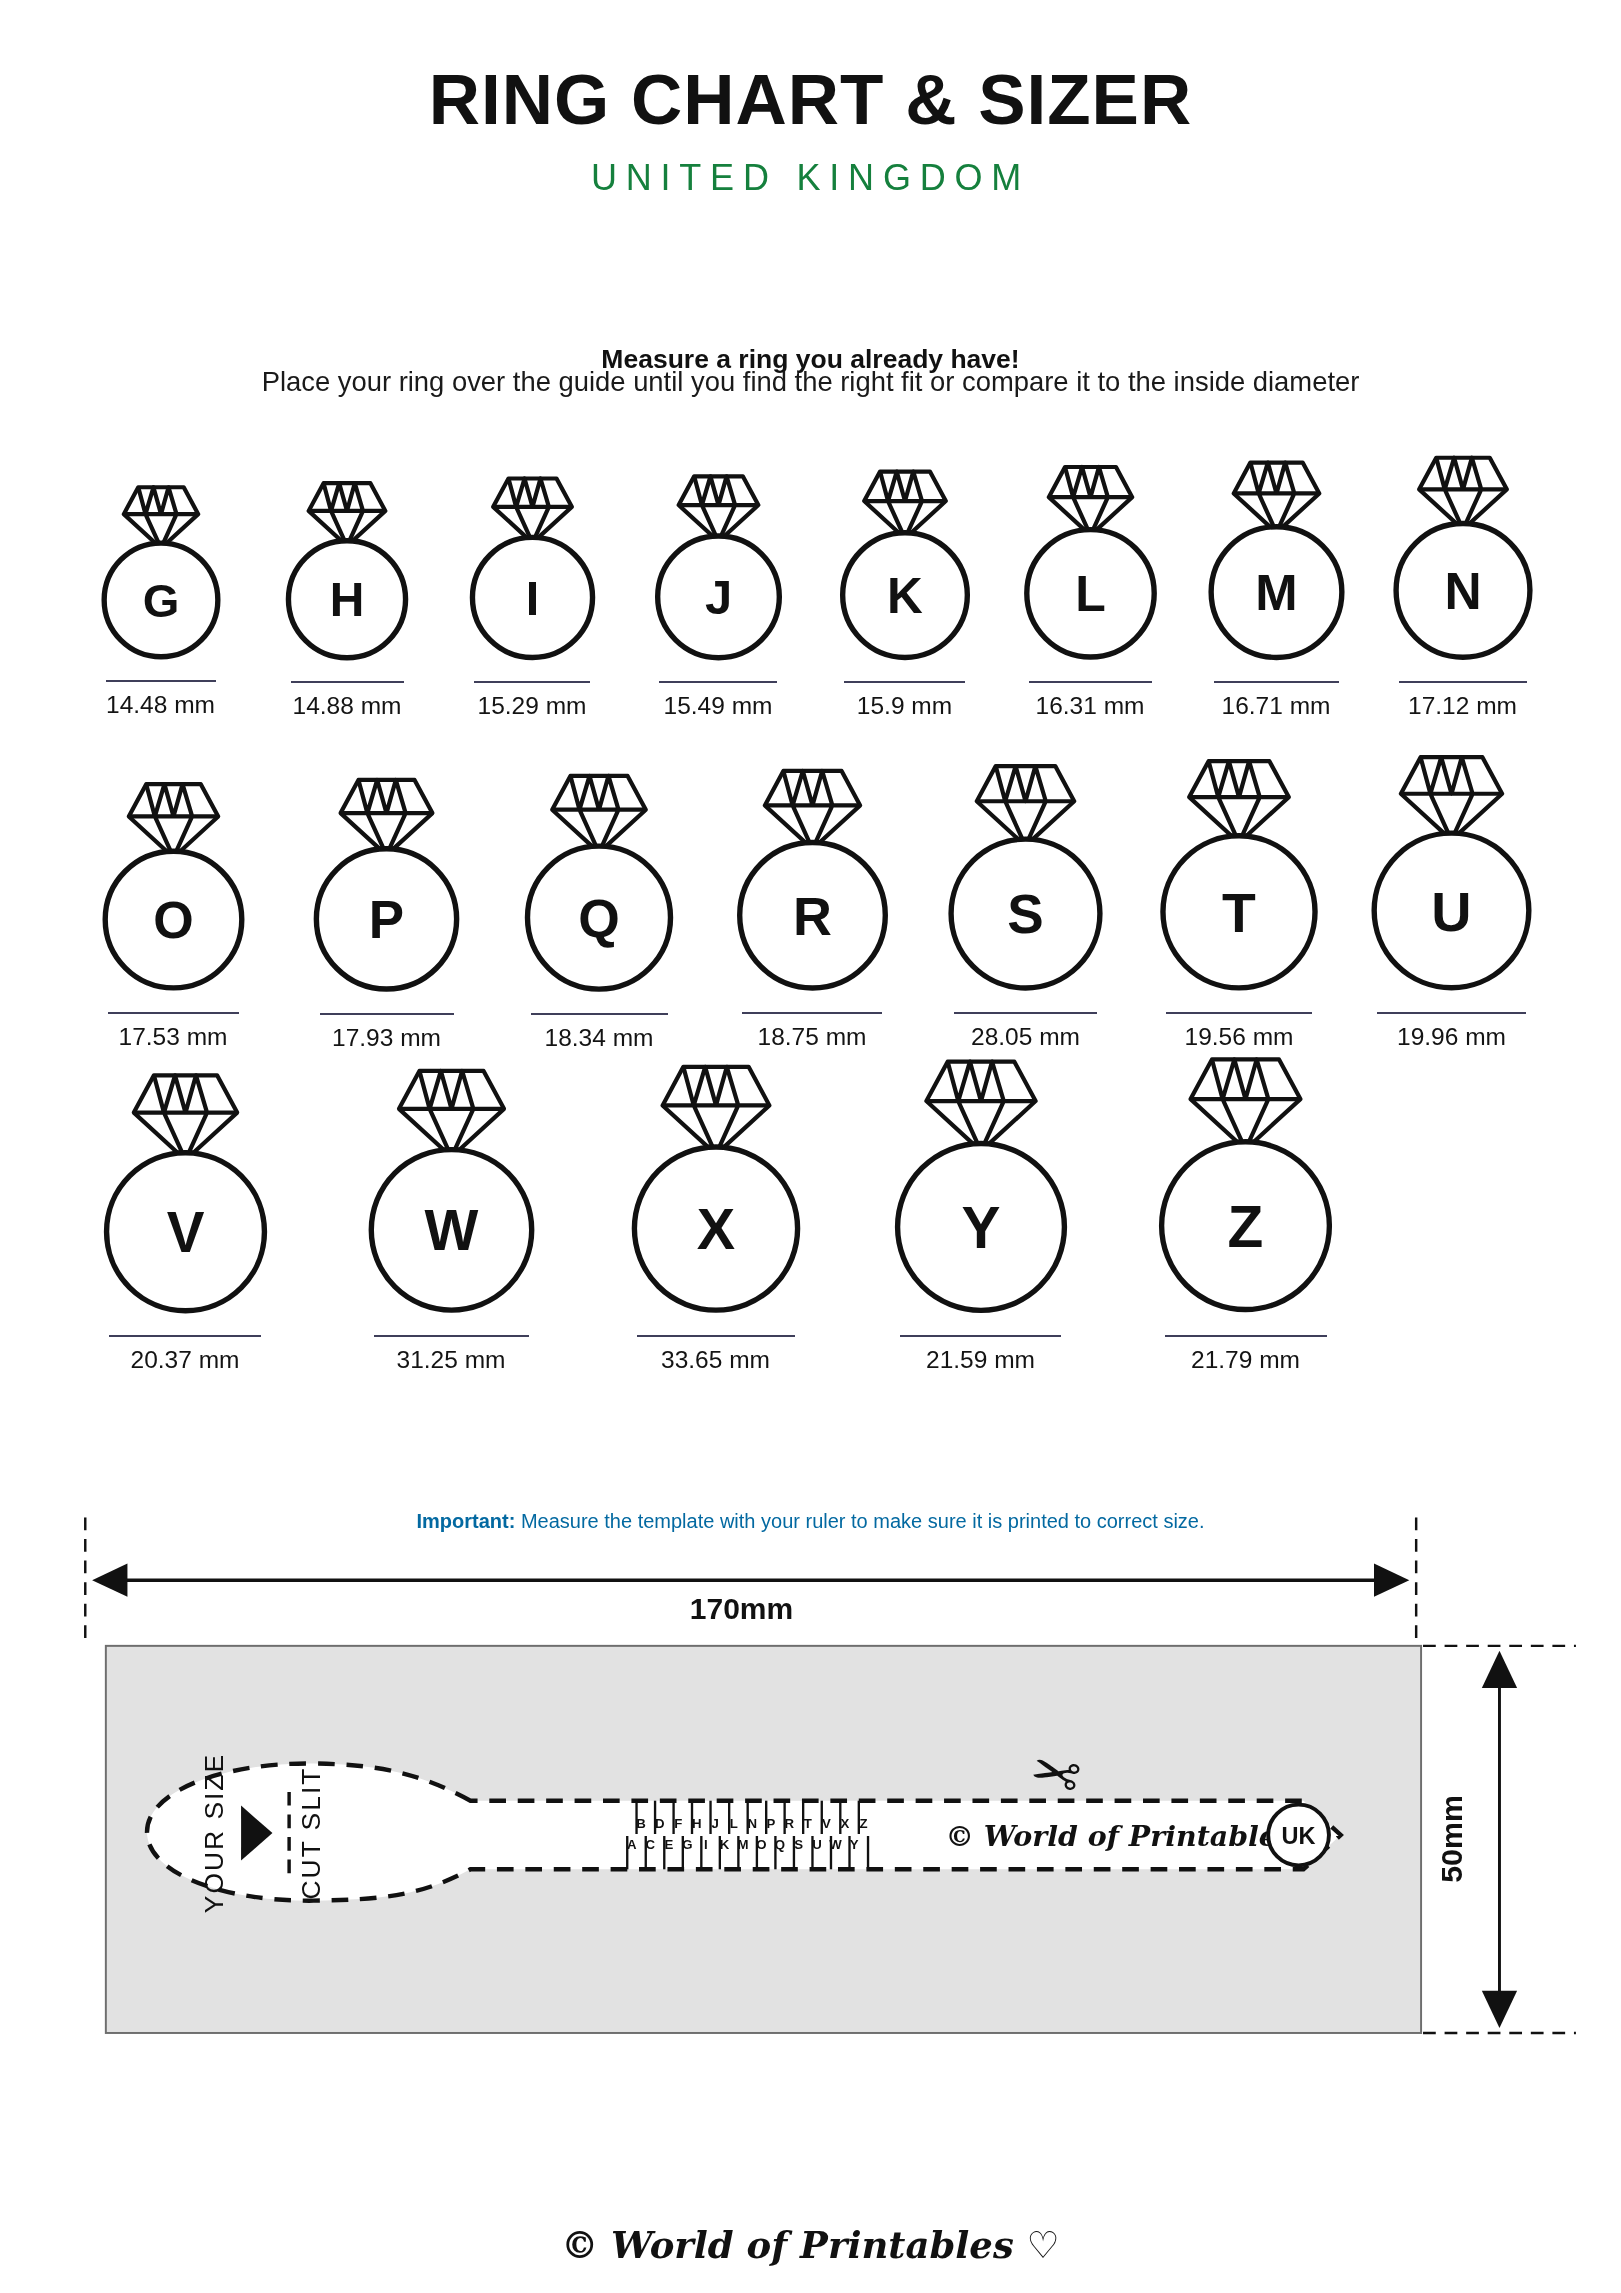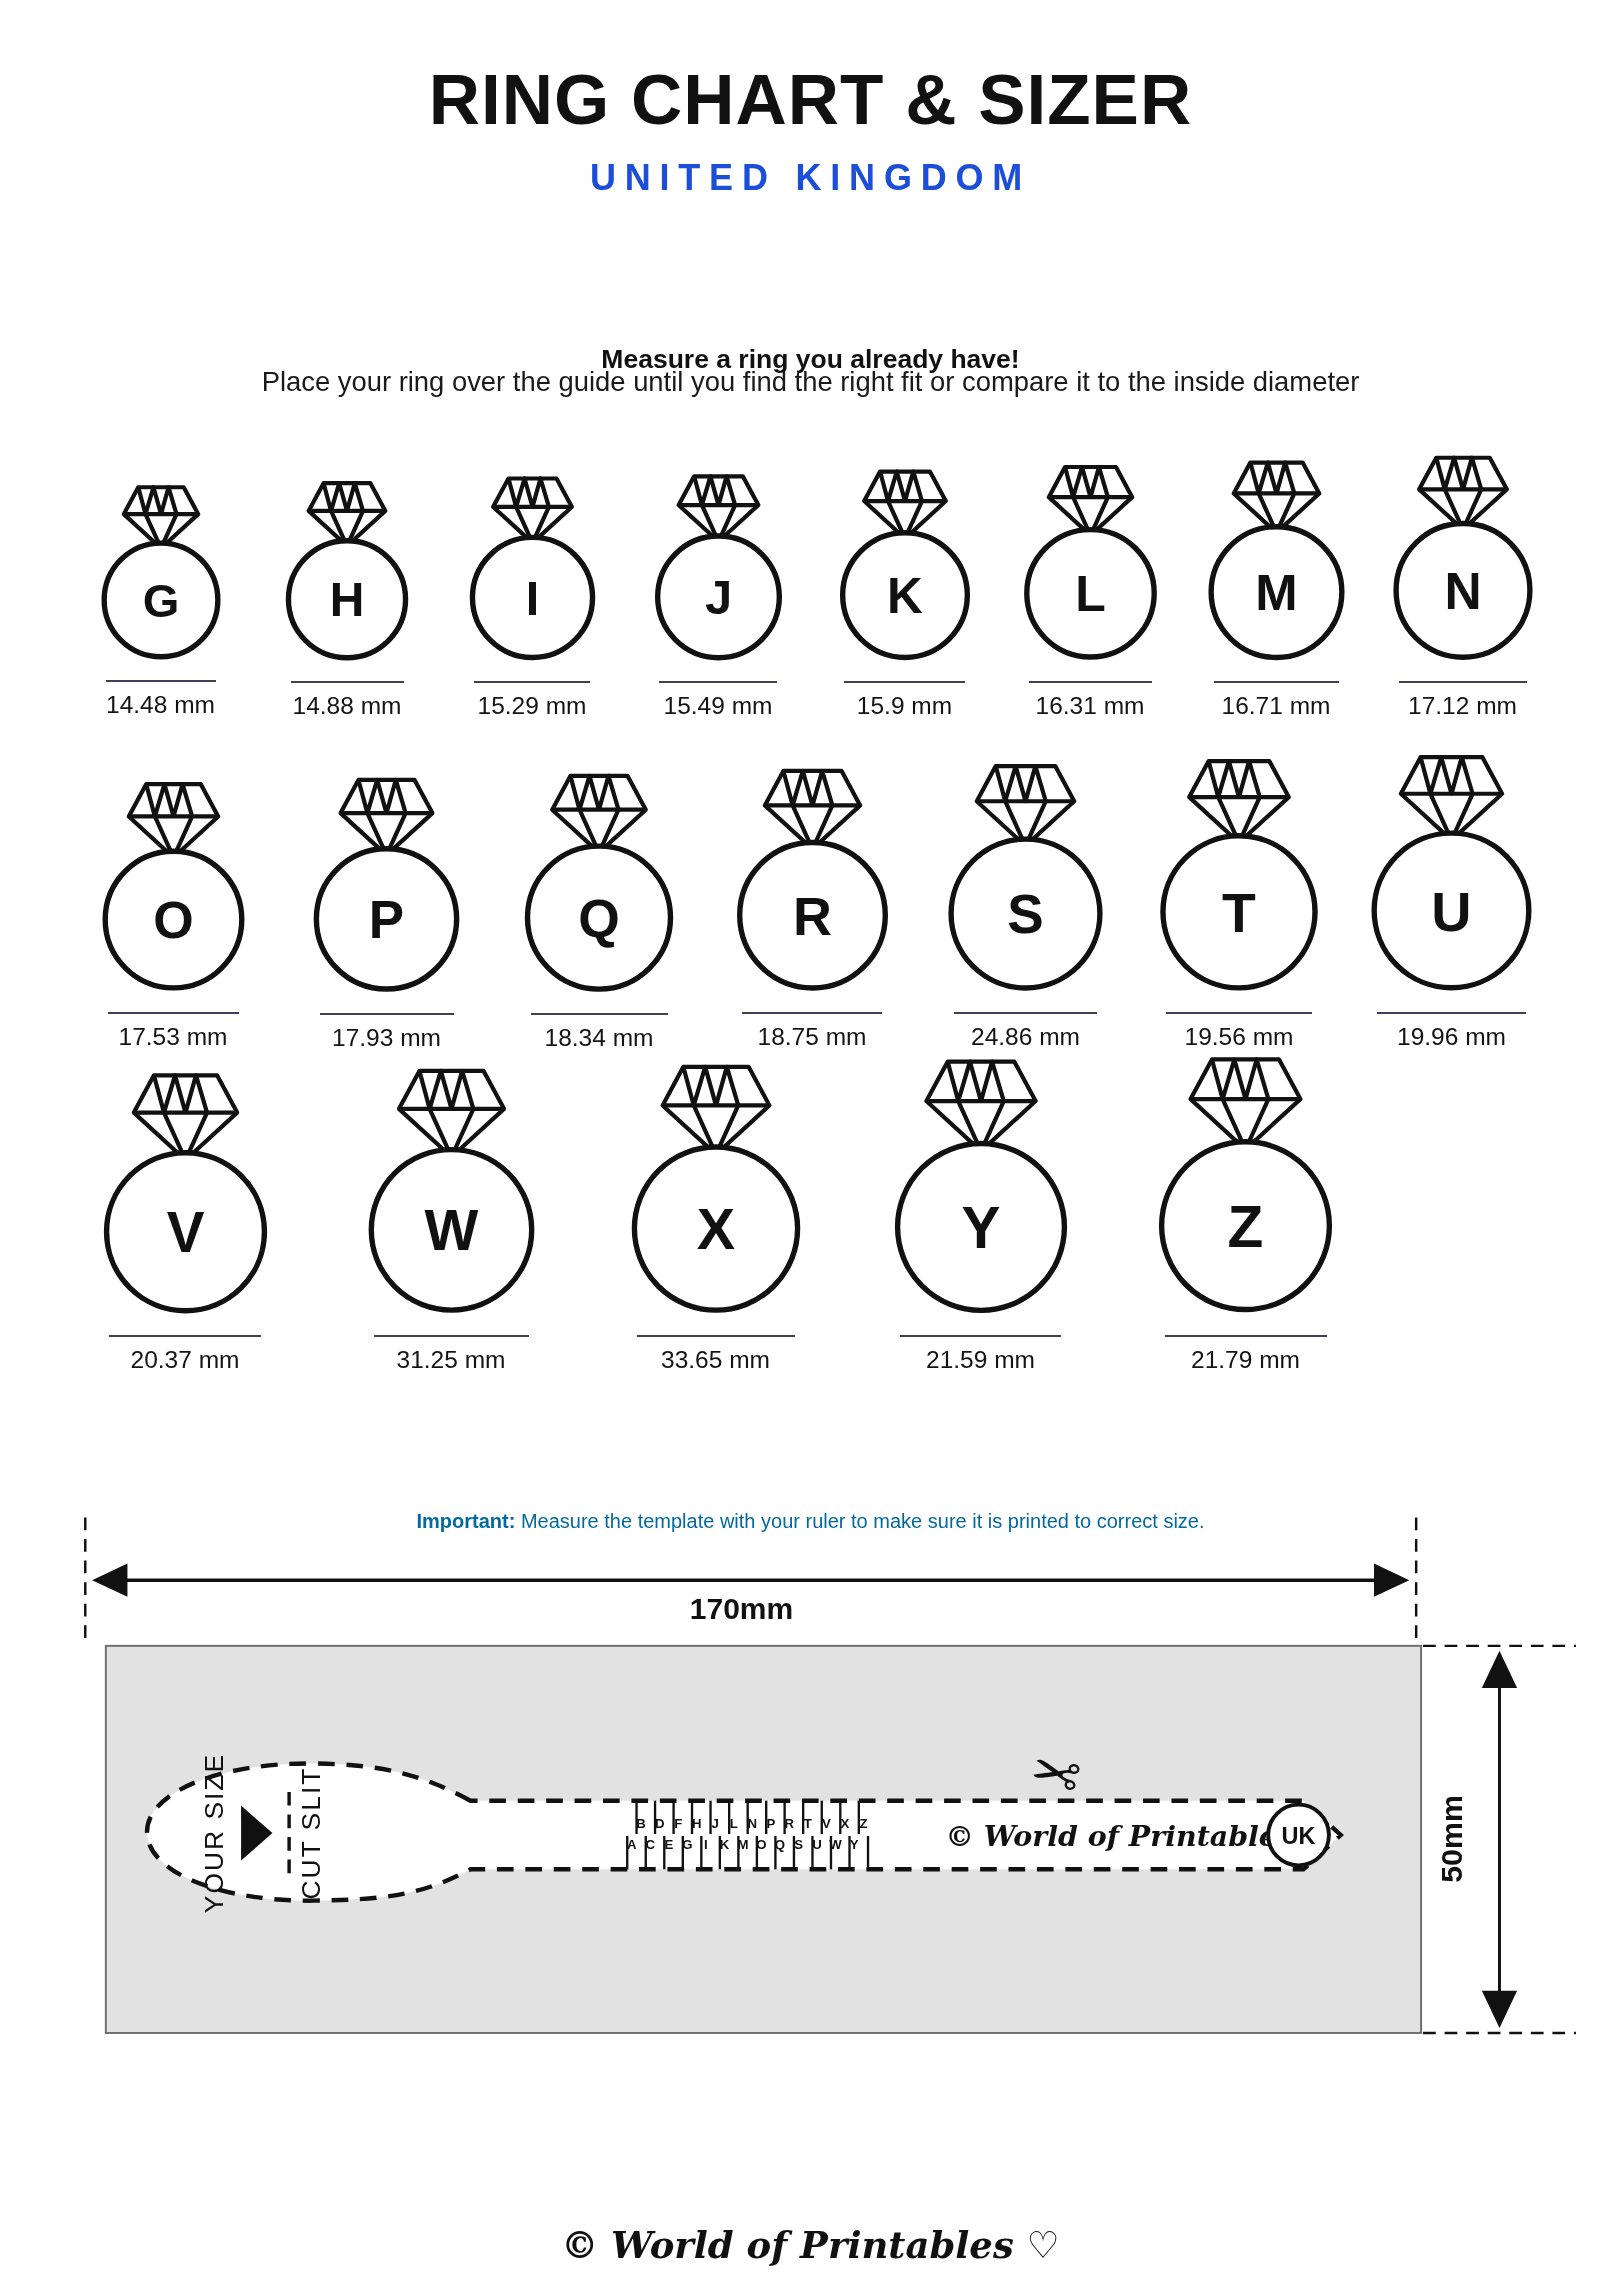--- a/index.html
+++ b/index.html
@@ -3,21 +3,21 @@
 <meta charset="utf-8">
 <style>
   html,body{margin:0;padding:0;background:#fff;}
   #page{
     position:relative;width:1621px;height:2294px;margin:12px auto;background:#fff;
     font-family:"Liberation Sans","DejaVu Sans",sans-serif;color:#111;overflow:hidden;
   }
   .abs{position:absolute;}
   .ctr{left:0;width:1621px;text-align:center;}
   #title{top:47px;font-size:71px;font-weight:800;letter-spacing:1px;}
-  #subtitle{top:145px;font-size:36px;font-weight:700;letter-spacing:8.8px;color:#1d4ed8;}
+  #subtitle{top:145px;font-size:36px;font-weight:400;letter-spacing:8.8px;color:#15803d;}
   #intro-bold{top:332px;font-size:26.5px;font-weight:700;}
   #intro-text{top:354px;font-size:27.4px;color:#1a1a1a;}
   .ring-col{position:absolute;display:flex;flex-direction:column;align-items:center;}
   .ring-underline{height:2.9px;background:#3f3f5a;margin-top:19.6px;}
   .ring-mm{margin-top:8.8px;font-size:24.5px;color:#141414;white-space:nowrap;}
   #important-line{top:1498px;font-size:20px;color:#0369a1;}
   #important-line b{font-weight:700;}
   #w-label{top:1580px;left:76px;width:1331px;text-align:center;font-size:30px;font-weight:700;}
   #sizer-svg{top:1470px;left:0;}
   #footer-bold{top:2123px;font-size:29px;font-weight:700;}
@@ -183,21 +183,21 @@
       <div class="ring-col" style="left:923px;top:750px;width:205px">
         <svg width="163" height="230" viewBox="0 0 120 170">
           <g stroke="#111" fill="none" stroke-width="3.11" stroke-linejoin="round">
             <path d="M38 3 L82 3 L96 29 L60 62 L24 29 Z"></path>
             <path d="M24 29 L96 29 M38 3 L45 29 L52.7 3 L60 29 L67.3 3 L75 29 M45 29 L60 62 M75 29 L60 62"></path>
           </g>
           <circle cx="60" cy="112" r="55" fill="#fff" stroke="#111" stroke-width="3.98"></circle>
           <text x="60" y="126.5" text-anchor="middle" font-size="40.4" font-weight="600" fill="#111" font-family="Liberation Sans, DejaVu Sans, sans-serif">S</text>
         </svg>
         <div class="ring-underline" style="width:143px"></div>
-        <div class="ring-mm">24.86 mm</div>
+        <div class="ring-mm">28.05 mm</div>
       </div>
       <div class="ring-col" style="left:1135px;top:745px;width:208px">
         <svg width="166" height="235" viewBox="0 0 120 170">
           <g stroke="#111" fill="none" stroke-width="3.05" stroke-linejoin="round">
             <path d="M38 3 L82 3 L96 29 L60 62 L24 29 Z"></path>
             <path d="M24 29 L96 29 M38 3 L45 29 L52.7 3 L60 29 L67.3 3 L75 29 M45 29 L60 62 M75 29 L60 62"></path>
           </g>
           <circle cx="60" cy="112" r="55" fill="#fff" stroke="#111" stroke-width="3.90"></circle>
           <text x="60" y="126.4" text-anchor="middle" font-size="40.0" font-weight="600" fill="#111" font-family="Liberation Sans, DejaVu Sans, sans-serif">T</text>
         </svg>

